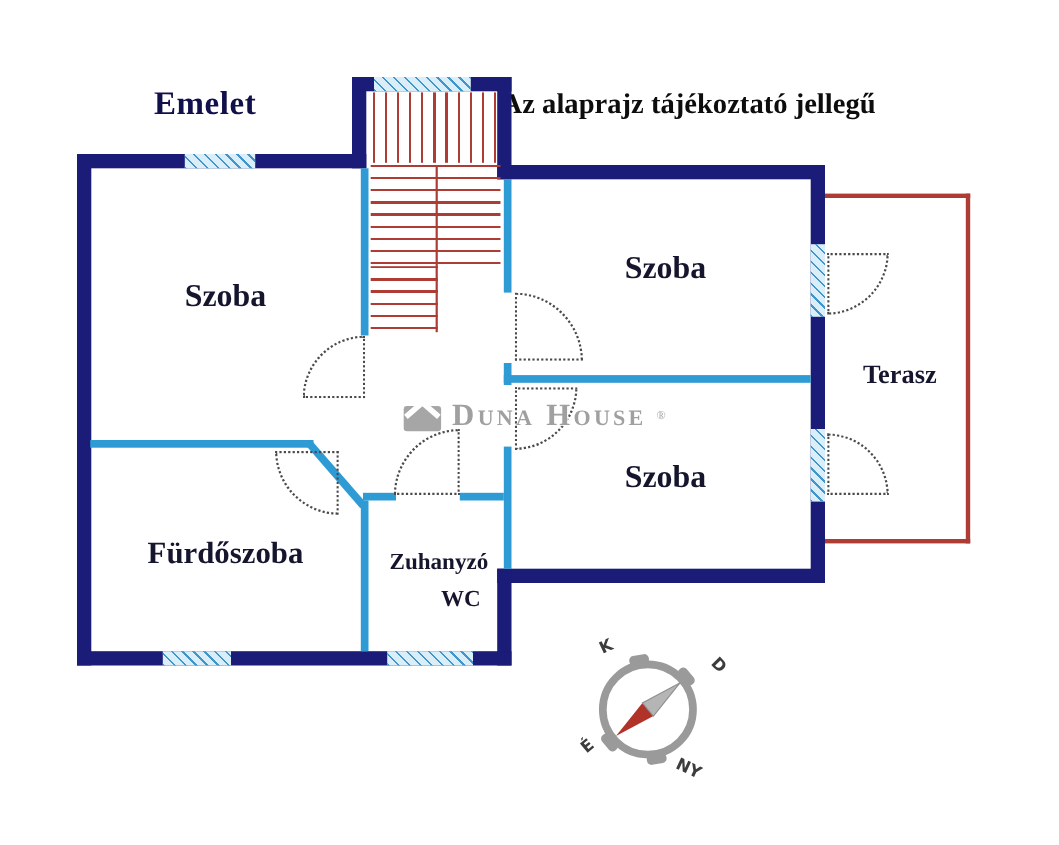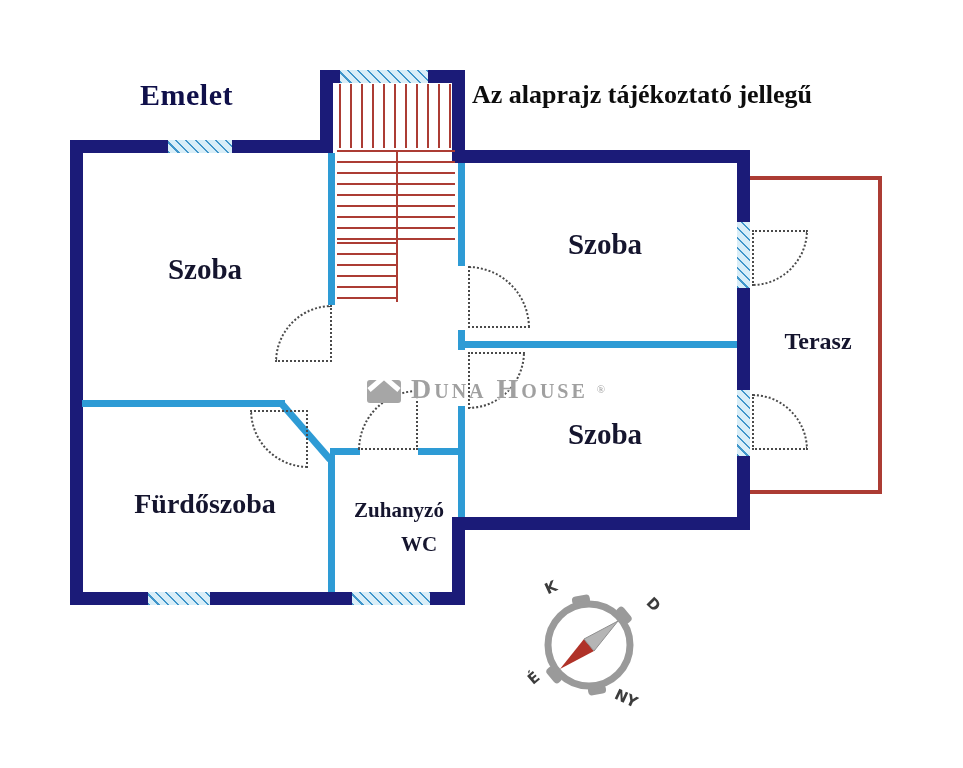--- a/index.html
+++ b/index.html
@@ -14,32 +14,32 @@
   .stairs-h{background:repeating-linear-gradient(to bottom, var(--red,#ac3c34) 0 2px, transparent 2px 11px);}
   .stairs-v{background:repeating-linear-gradient(to right, var(--red,#ac3c34) 0 2px, transparent 2px 11px);}
   .arc{border:2px dotted #4a4a4a;box-sizing:border-box;background:transparent;}
   .label{position:absolute;font-weight:bold;color:var(--text,#15152e);text-align:center;line-height:1.1;}
   .title{position:absolute;font-weight:bold;color:#10104a;font-size:30px;letter-spacing:.5px;}
   .disclaimer{position:absolute;font-weight:bold;color:#0d0d0d;font-size:26px;}
   .terrace{position:absolute;box-sizing:border-box;
            border-top:4px solid var(--red,#ac3c34);
            border-right:4px solid var(--red,#ac3c34);
            border-bottom:4px solid var(--red,#ac3c34);}
-  .watermark{position:absolute;display:flex;align-items:center;gap:9px;color:var(--gray,#a0a0a0);margin-top:11px;}
+  .watermark{position:absolute;display:flex;align-items:center;gap:9px;color:var(--gray,#a0a0a0);}
   .watermark .brand{font-size:28px;font-weight:bold;font-variant:small-caps;letter-spacing:3px;
                     text-shadow:1px 1px 1px rgba(255,255,255,.9);}
   .watermark sup{font-size:11px;vertical-align:super;}
 </style>
 </head>
 <body>
 
 <div class="canvas">
 
   <div class="title" style="left:140px;top:78px;">Emelet</div>
-  <div class="disclaimer" style="left:472px;top:80px;">Az alaprajz tájékoztató jellegű</div>
+  <div class="disclaimer" style="left:456px;top:80px;">Az alaprajz tájékoztató jellegű</div>
 
   <div class="abs navy" style="left:70px;top:140px;width:13px;height:465px;"></div>
   <div class="abs navy" style="left:70px;top:140px;width:263px;height:13px;"></div>
   <div class="abs navy" style="left:320px;top:70px;width:13px;height:83px;"></div>
   <div class="abs navy" style="left:320px;top:70px;width:145px;height:13px;"></div>
   <div class="abs navy" style="left:452px;top:70px;width:13px;height:93px;"></div>
   <div class="abs navy" style="left:452px;top:150px;width:298px;height:13px;"></div>
   <div class="abs navy" style="left:737px;top:150px;width:13px;height:380px;"></div>
   <div class="abs navy" style="left:452px;top:517px;width:298px;height:13px;"></div>
   <div class="abs navy" style="left:452px;top:517px;width:13px;height:88px;"></div>

